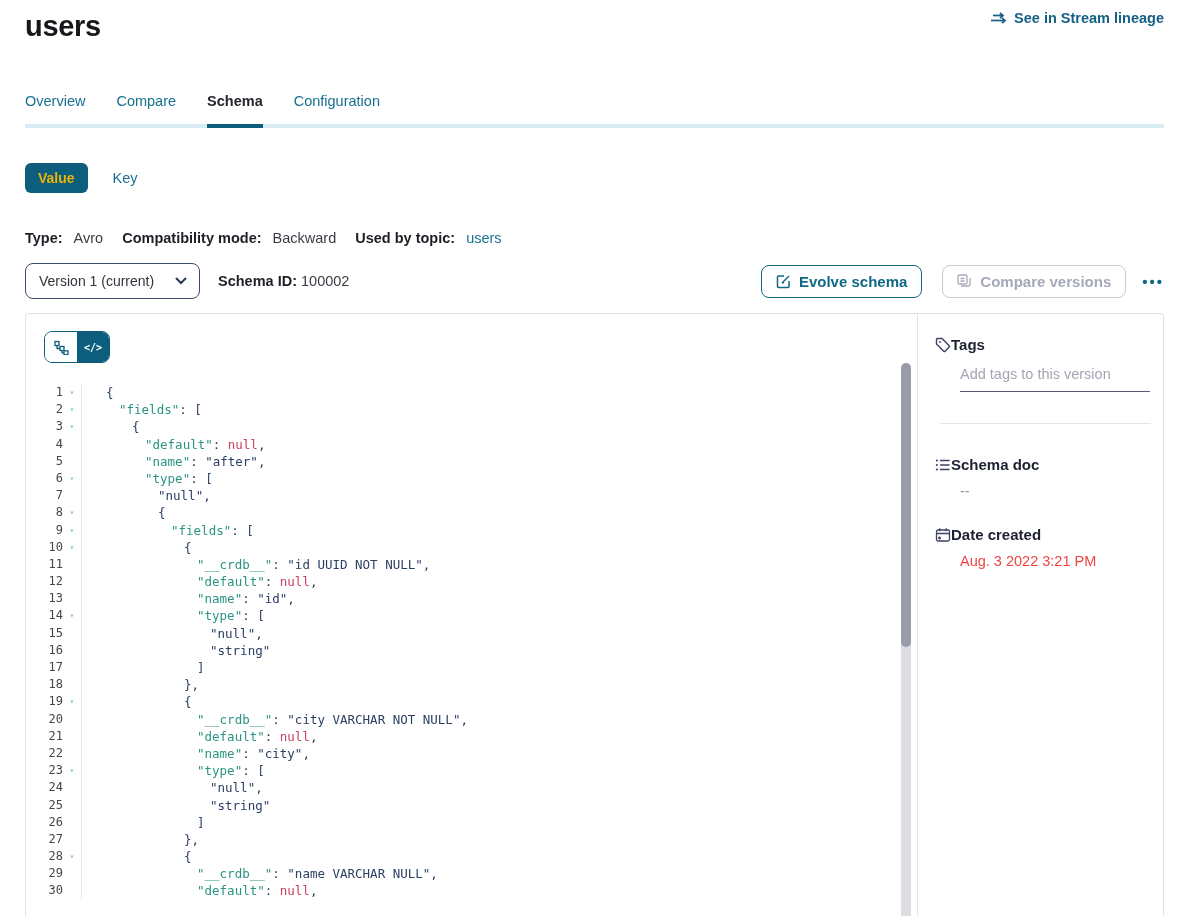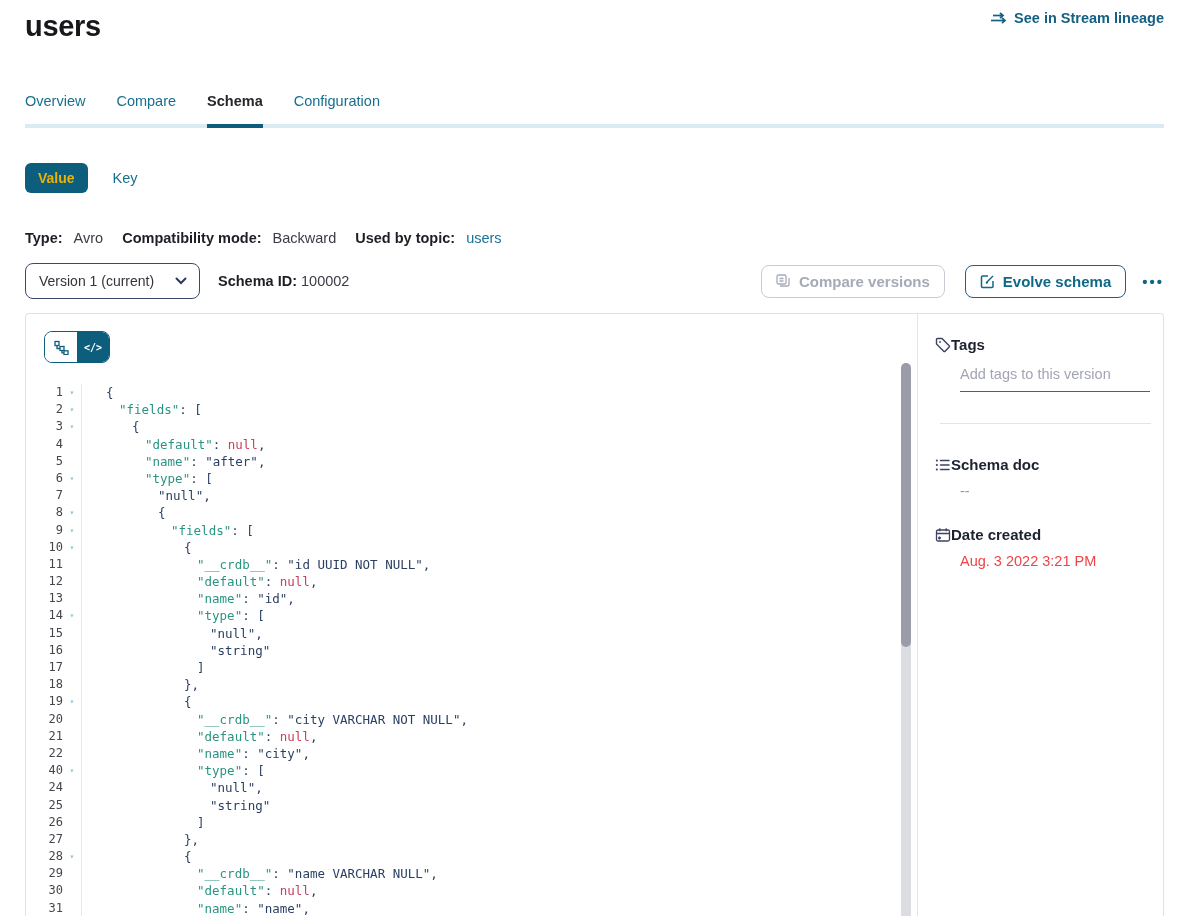--- a/index.html
+++ b/index.html
@@ -127,39 +127,39 @@
       <span>Version 1 (current)</span>
       <span style="display:flex">
         <svg width="12" height="8" viewBox="0 0 12 8" fill="none" stroke="#2b3a5c" stroke-width="2" stroke-linecap="round">
             <path d="M1.5 1.5 L6 6 L10.5 1.5"></path>
           </svg>
       </span>
     </div>
     <span class="schema-id"><b>Schema ID:</b> <span>100002</span></span>
 
     <div class="vbar-right">
+      <button class="btn-outline btn-evolve">
+        <span style="display:flex">
+          <svg width="15" height="15" viewBox="0 0 15 15" fill="none" stroke="#0f6886" stroke-width="1.5">
+            <path d="M13 7 V12.5 a1 1 0 0 1 -1 1 H2.5 a1 1 0 0 1 -1 -1 V3 a1 1 0 0 1 1 -1 H8"></path>
+            <path d="M6 9 L13 2"></path>
+              <path d="M6 9 L8 8.6"></path>
+          </svg>
+        </span>
+        <span>Evolve schema</span>
+      </button>
       <button class="btn-outline btn-compare">
         <span style="display:flex">
           <svg width="15" height="15" viewBox="0 0 15 15" fill="none" stroke="#a6a9b8" stroke-width="1.3">
             <rect x="1" y="1" width="9" height="9" rx="1.5"></rect>
               <path d="M4 12 h7.5 a1.5 1.5 0 0 0 1.5 -1.5 V4"></path>
               <path d="M3.5 4.5 h4 M3.5 7 h4"></path>
           </svg>
         </span>
         <span>Compare versions</span>
-      </button>
-      <button class="btn-outline btn-evolve">
-        <span style="display:flex">
-          <svg width="15" height="15" viewBox="0 0 15 15" fill="none" stroke="#0f6886" stroke-width="1.5">
-            <path d="M13 7 V12.5 a1 1 0 0 1 -1 1 H2.5 a1 1 0 0 1 -1 -1 V3 a1 1 0 0 1 1 -1 H8"></path>
-            <path d="M6 9 L13 2"></path>
-              <path d="M6 9 L8 8.6"></path>
-          </svg>
-        </span>
-        <span>Evolve schema</span>
       </button>
       <span class="more">•••</span>
     </div>
   </div>
 
   <div class="panel">
 
     <div class="code-area">
       <div class="view-toggle">
         <div class="vt-btn">
@@ -194,29 +194,28 @@
           <div class="cl"><span class="ln">13</span><span class="fold"></span><span class="cc" style="padding-left: 115px;"><span class="tk-key">"name"</span><span class="tk-punct">: </span><span class="tk-str">"id"</span><span class="tk-punct">,</span></span></div>
           <div class="cl"><span class="ln">14</span><span class="fold">▾</span><span class="cc" style="padding-left: 115px;"><span class="tk-key">"type"</span><span class="tk-punct">: [</span></span></div>
           <div class="cl"><span class="ln">15</span><span class="fold"></span><span class="cc" style="padding-left: 128px;"><span class="tk-str">"null"</span><span class="tk-punct">,</span></span></div>
           <div class="cl"><span class="ln">16</span><span class="fold"></span><span class="cc" style="padding-left: 128px;"><span class="tk-str">"string"</span></span></div>
           <div class="cl"><span class="ln">17</span><span class="fold"></span><span class="cc" style="padding-left: 115px;"><span class="tk-punct">]</span></span></div>
           <div class="cl"><span class="ln">18</span><span class="fold"></span><span class="cc" style="padding-left: 102px;"><span class="tk-punct">},</span></span></div>
           <div class="cl"><span class="ln">19</span><span class="fold">▾</span><span class="cc" style="padding-left: 102px;"><span class="tk-punct">{</span></span></div>
           <div class="cl"><span class="ln">20</span><span class="fold"></span><span class="cc" style="padding-left: 115px;"><span class="tk-key">"__crdb__"</span><span class="tk-punct">: </span><span class="tk-str">"city VARCHAR NOT NULL"</span><span class="tk-punct">,</span></span></div>
           <div class="cl"><span class="ln">21</span><span class="fold"></span><span class="cc" style="padding-left: 115px;"><span class="tk-key">"default"</span><span class="tk-punct">: </span><span class="tk-null">null</span><span class="tk-punct">,</span></span></div>
           <div class="cl"><span class="ln">22</span><span class="fold"></span><span class="cc" style="padding-left: 115px;"><span class="tk-key">"name"</span><span class="tk-punct">: </span><span class="tk-str">"city"</span><span class="tk-punct">,</span></span></div>
-          <div class="cl"><span class="ln">40</span><span class="fold">▾</span><span class="cc" style="padding-left: 115px;"><span class="tk-key">"type"</span><span class="tk-punct">: [</span></span></div>
+          <div class="cl"><span class="ln">23</span><span class="fold">▾</span><span class="cc" style="padding-left: 115px;"><span class="tk-key">"type"</span><span class="tk-punct">: [</span></span></div>
           <div class="cl"><span class="ln">24</span><span class="fold"></span><span class="cc" style="padding-left: 128px;"><span class="tk-str">"null"</span><span class="tk-punct">,</span></span></div>
           <div class="cl"><span class="ln">25</span><span class="fold"></span><span class="cc" style="padding-left: 128px;"><span class="tk-str">"string"</span></span></div>
           <div class="cl"><span class="ln">26</span><span class="fold"></span><span class="cc" style="padding-left: 115px;"><span class="tk-punct">]</span></span></div>
           <div class="cl"><span class="ln">27</span><span class="fold"></span><span class="cc" style="padding-left: 102px;"><span class="tk-punct">},</span></span></div>
           <div class="cl"><span class="ln">28</span><span class="fold">▾</span><span class="cc" style="padding-left: 102px;"><span class="tk-punct">{</span></span></div>
           <div class="cl"><span class="ln">29</span><span class="fold"></span><span class="cc" style="padding-left: 115px;"><span class="tk-key">"__crdb__"</span><span class="tk-punct">: </span><span class="tk-str">"name VARCHAR NULL"</span><span class="tk-punct">,</span></span></div>
           <div class="cl"><span class="ln">30</span><span class="fold"></span><span class="cc" style="padding-left: 115px;"><span class="tk-key">"default"</span><span class="tk-punct">: </span><span class="tk-null">null</span><span class="tk-punct">,</span></span></div>
-          <div class="cl"><span class="ln">31</span><span class="fold"></span><span class="cc" style="padding-left: 115px;"><span class="tk-key">"name"</span><span class="tk-punct">: </span><span class="tk-str">"name"</span><span class="tk-punct">,</span></span></div>
         </div>
 
       <div class="sb-track">
         <div class="sb-thumb"></div>
       </div>
     </div>
 
     <div class="sidebar">
       <div class="side-head">
         <span style="display:flex">

